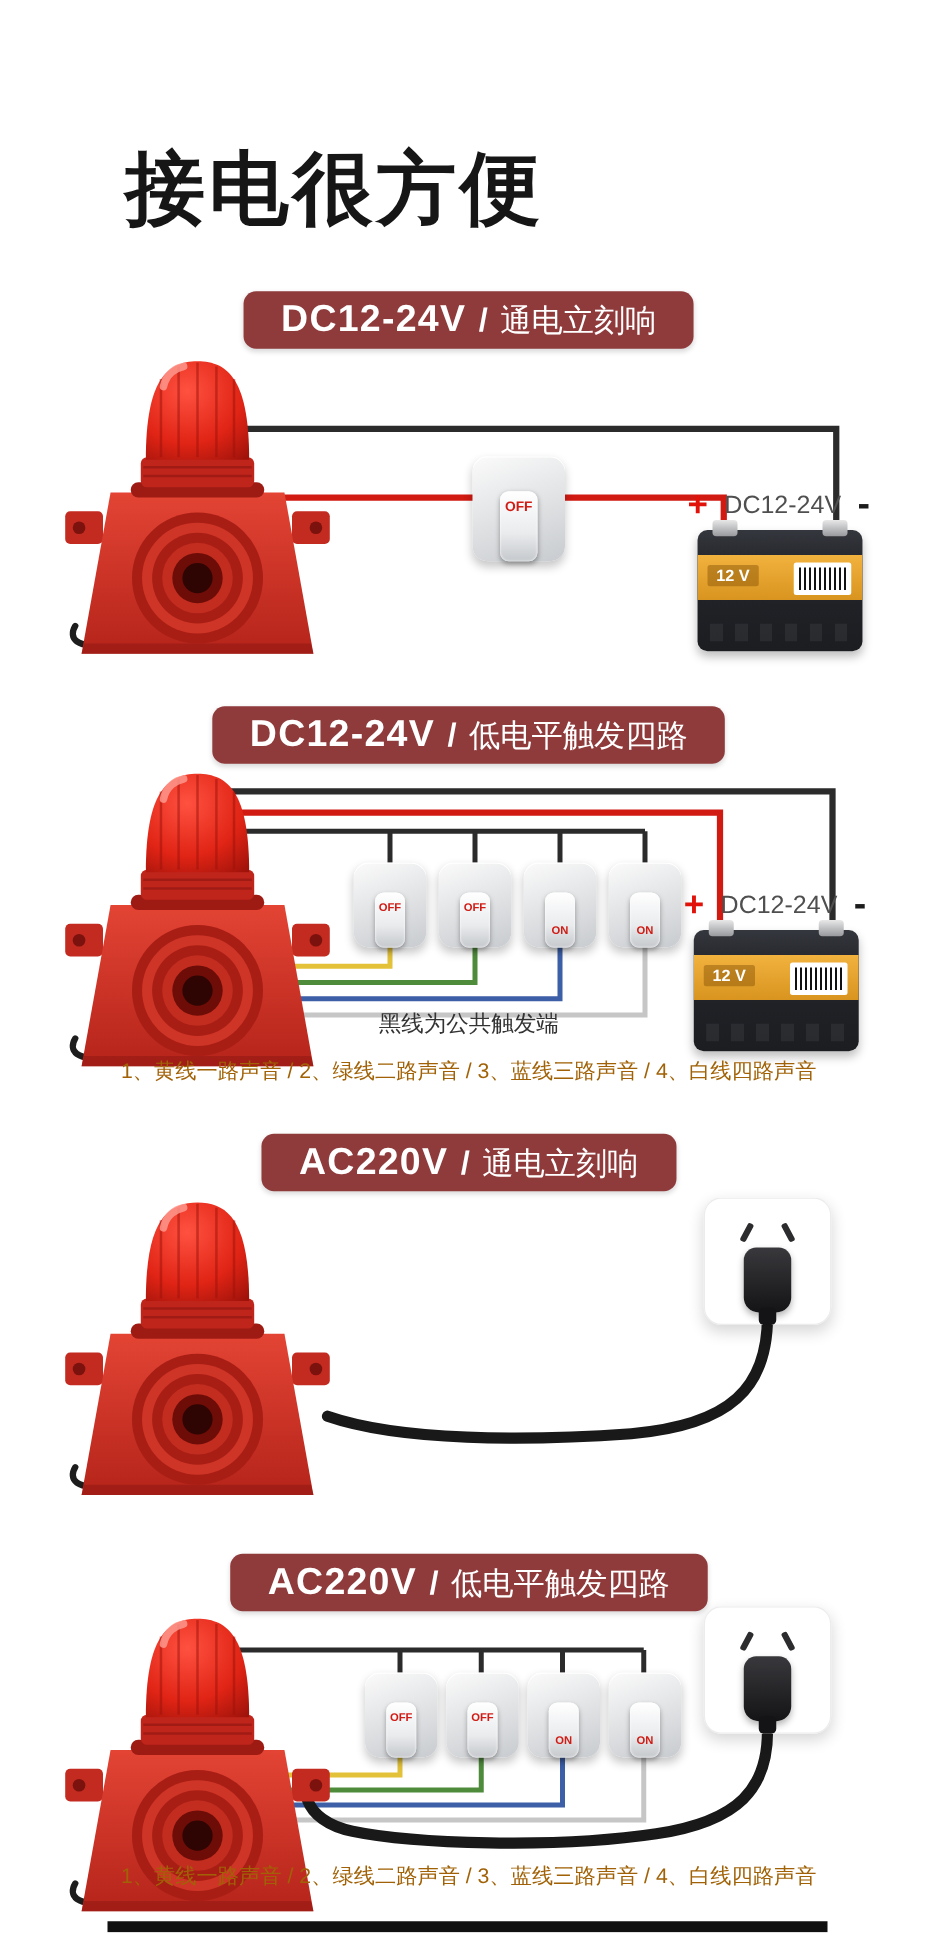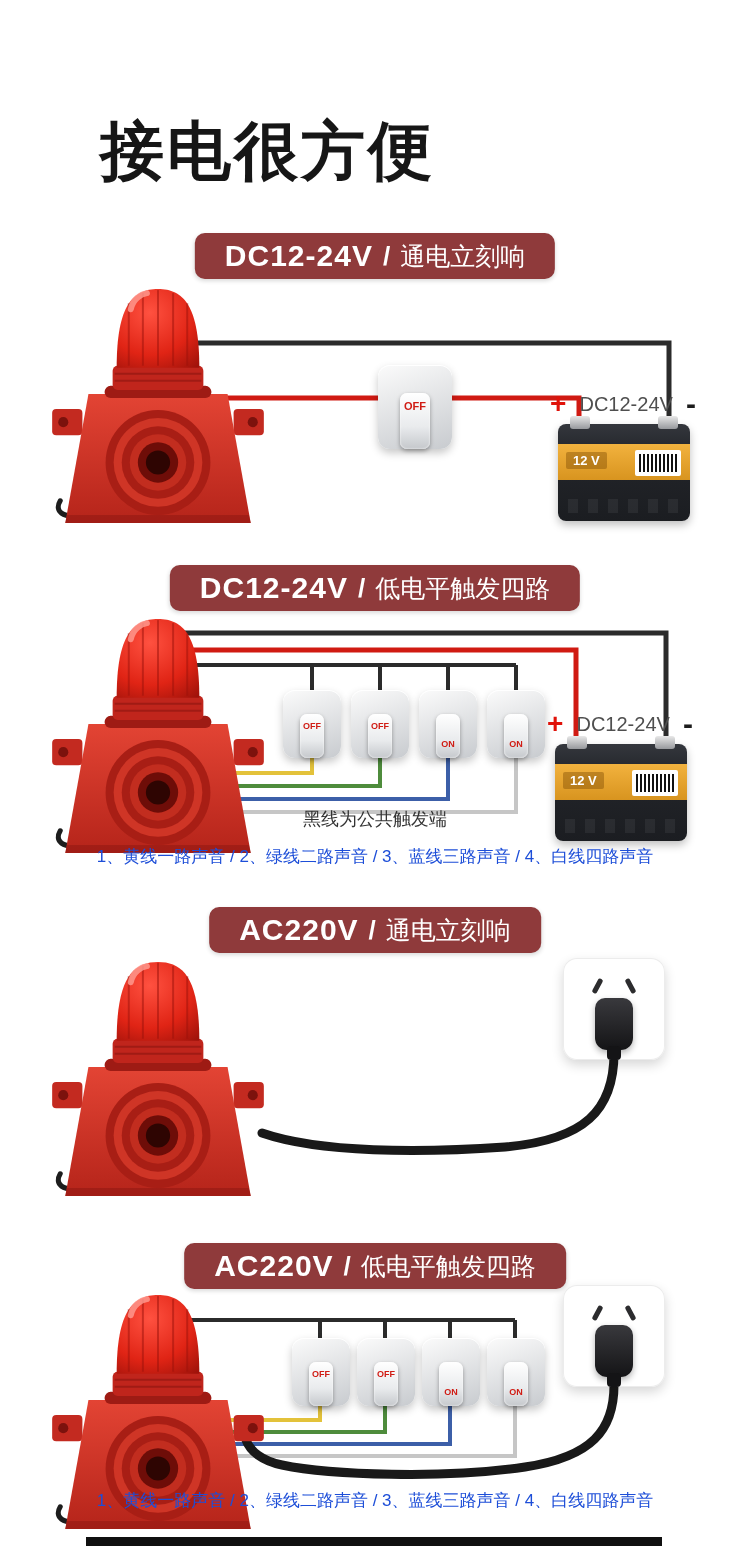--- a/index.html
+++ b/index.html
@@ -114,21 +114,21 @@
     border-radius:10px 10px 12px 12px;
     box-shadow:0 3px 6px rgba(0,0,0,.3);
   }
   .plug::after {
     content:""; position:absolute; bottom:-10px; left:50%; transform:translateX(-50%);
     width:14px; height:14px; background:#141416; border-radius:4px;
   }
 
   .note { position:absolute; left:0; width:100%; text-align:center; z-index:5; }
   .note-common   { font-size:18px; color:#333333; }
-  .note-channels { font-size:17px; color:#1d4ed8; }
+  .note-channels { font-size:17px; color:#a16207; }
   #sec2 .note-common   { top:252px; }
   #sec2 .note-channels { top:290px; }
   #sec4 .note-channels { top:254px; }
 
   .footer-bar {
     position:absolute; left:86px; top:1537px; width:576px; height:9px;
     background:#101010; z-index:6;
   }
 </style>
 </head>

